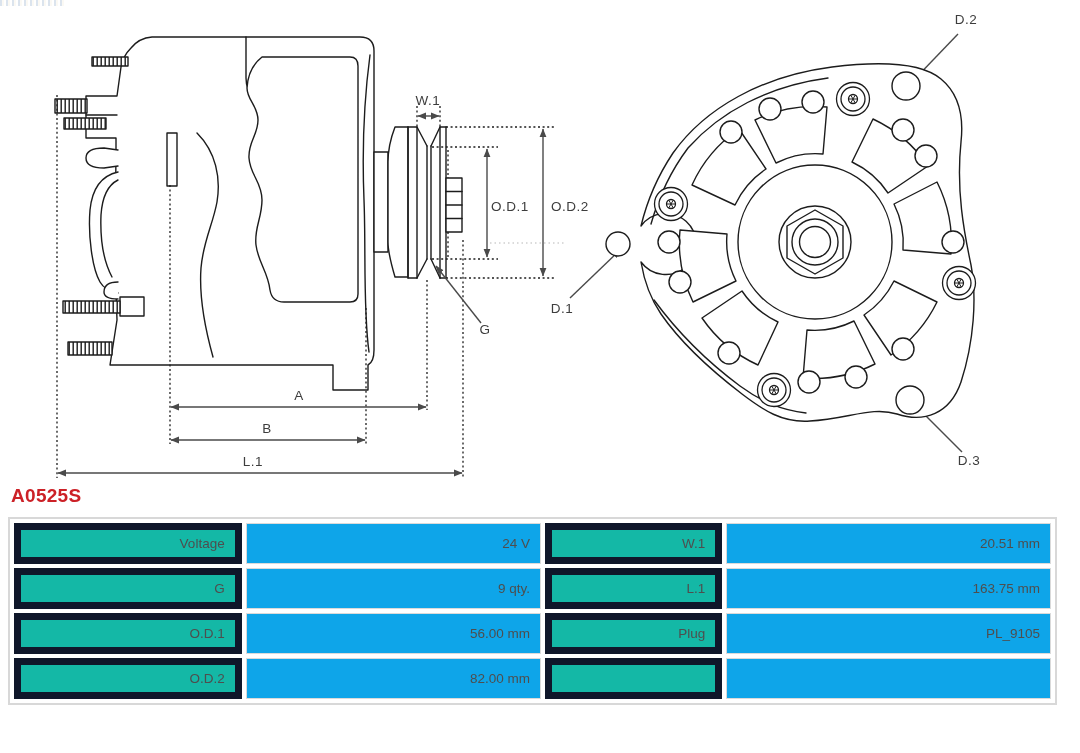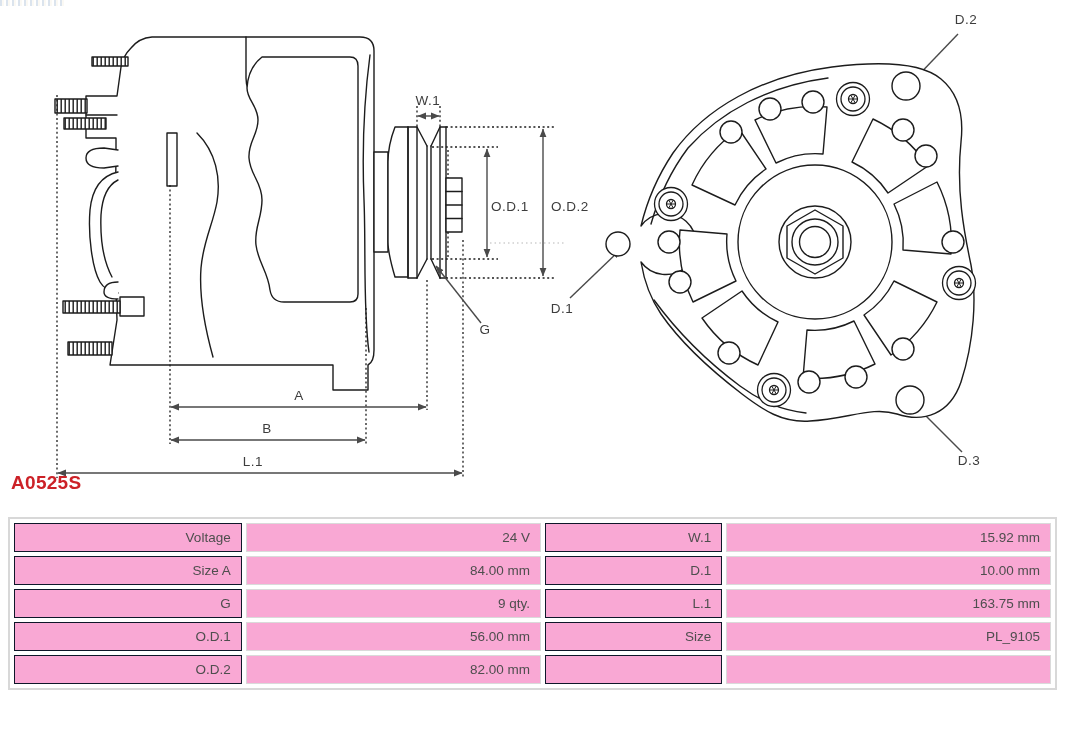--- a/index.html
+++ b/index.html
@@ -11,36 +11,36 @@
     position:absolute;left:0;top:0;width:66px;height:6px;opacity:.45;
     background:repeating-linear-gradient(90deg,
       rgba(110,145,185,.55) 0 2px, rgba(235,225,200,.45) 2px 4px, transparent 4px 6px);
   }
   #diagram{position:absolute;left:0;top:0;}
   .dimtext{
     font-family:"Liberation Sans", sans-serif;
     font-size:13.5px;fill:#3d3d3d;letter-spacing:.5px;
   }
   #part-number{
-    position:absolute;left:11px;top:472px;
+    position:absolute;left:11px;top:485px;
     font-size:19px;font-weight:700;color:#cc2127;letter-spacing:.3px;
   }
   #spec-table{
     position:absolute;left:8px;top:517px;width:1049px;
     border-collapse:separate;border-spacing:4px;
     border:2px solid #d8d8d8;background:#ffffff;
     table-layout:fixed;
   }
   #spec-table td{
     height:25px;font-size:13.5px;color:#4e4e4e;
     text-align:right;padding:1px 10px 1px 2px;
     white-space:nowrap;overflow:hidden;vertical-align:middle;
   }
-  #spec-table td.lbl{background:#f9a8d4;border:1px solid #0f172a;}
-  #spec-table td.val{background:#f9a8d4;border:1px solid #dadada;}
+  #spec-table td.lbl{background:#14b8a6;border:7px solid #0f172a;}
+  #spec-table td.val{background:#0ea5e9;border:1px solid #dadada;}
   col.c1{width:225px;} col.c2{width:292px;} col.c3{width:175px;} col.c4{width:321px;}
 </style>
 </head>
 <body>
 
 <div id="artifact"></div>
 
 <svg id="diagram" width="1080" height="487" viewBox="0 0 1080 487">
   <defs>
     <marker id="ah" markerWidth="10" markerHeight="9" refX="8" refY="4" orient="auto-start-reverse" markerUnits="userSpaceOnUse">
@@ -234,38 +234,32 @@
       <col class="c1">
       <col class="c2">
       <col class="c3">
       <col class="c4">
     </colgroup>
   <tbody id="spec-table-body">
       <tr>
         <td class="lbl">Voltage</td>
         <td class="val">24 V</td>
         <td class="lbl">W.1</td>
-        <td class="val">15.92 mm</td>
-      </tr>
-      <tr>
-        <td class="lbl">Size A</td>
-        <td class="val">84.00 mm</td>
-        <td class="lbl">D.1</td>
-        <td class="val">10.00 mm</td>
+        <td class="val">20.51 mm</td>
       </tr>
       <tr>
         <td class="lbl">G</td>
         <td class="val">9 qty.</td>
         <td class="lbl">L.1</td>
         <td class="val">163.75 mm</td>
       </tr>
       <tr>
         <td class="lbl">O.D.1</td>
         <td class="val">56.00 mm</td>
-        <td class="lbl">Size</td>
+        <td class="lbl">Plug</td>
         <td class="val">PL_9105</td>
       </tr>
       <tr>
         <td class="lbl">O.D.2</td>
         <td class="val">82.00 mm</td>
         <td class="lbl"></td>
         <td class="val"></td>
       </tr>
     </tbody>
 </table>

